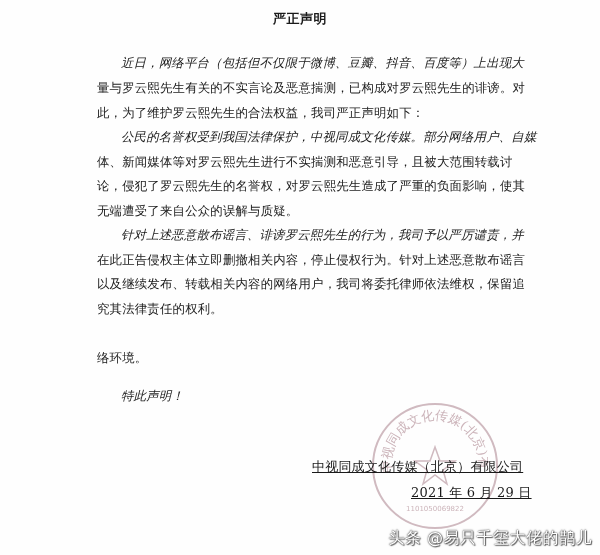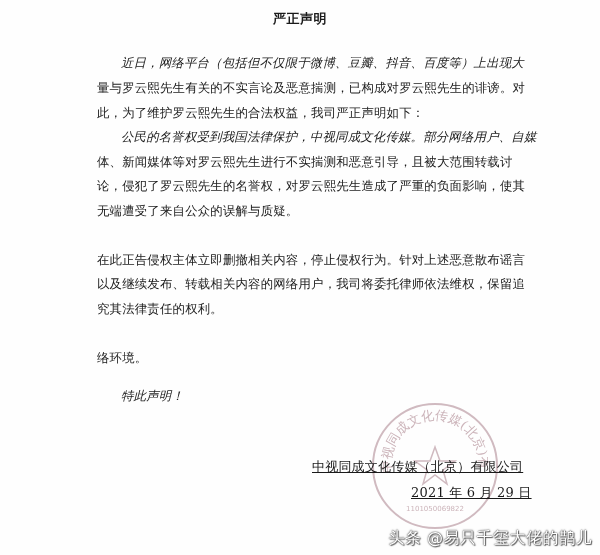--- a/index.html
+++ b/index.html
@@ -46,20 +46,21 @@
 <div class="page">
   <div class="title">严正声明</div>
 
   <div class="line indent" style="top:55px">近日，网络平台（包括但不仅限于微博、豆瓣、抖音、百度等）上出现大</div>
   <div class="line" style="top:80px">量与罗云熙先生有关的不实言论及恶意揣测，已构成对罗云熙先生的诽谤。对</div>
   <div class="line" style="top:105px">此，为了维护罗云熙先生的合法权益，我司严正声明如下：</div>
   <div class="line indent" style="top:129px">公民的名誉权受到我国法律保护，中视同成文化传媒。部分网络用户、自媒</div>
   <div class="line" style="top:154px">体、新闻媒体等对罗云熙先生进行不实揣测和恶意引导，且被大范围转载讨</div>
   <div class="line" style="top:178px">论，侵犯了罗云熙先生的名誉权，对罗云熙先生造成了严重的负面影响，使其</div>
   <div class="line" style="top:203px">无端遭受了来自公众的误解与质疑。</div>
+  <div class="line indent" style="top:227px">针对上述恶意散布谣言、诽谤罗云熙先生的行为，我司予以严厉谴责，并</div>
   <div class="line" style="top:252px">在此正告侵权主体立即删撤相关内容，停止侵权行为。针对上述恶意散布谣言</div>
   <div class="line" style="top:276px">以及继续发布、转载相关内容的网络用户，我司将委托律师依法维权，保留追</div>
   <div class="line" style="top:301px">究其法律责任的权利。</div>
   <div class="line" style="top:350px">络环境。</div>
   <div class="line indent" style="top:388px">特此声明！</div>
 
   <div class="stamp">
     <svg width="126" height="126" viewBox="0 0 126 126">
       <defs>
         <path id="arc" d="M 20 70 A 44 44 0 1 1 106 70"></path>

